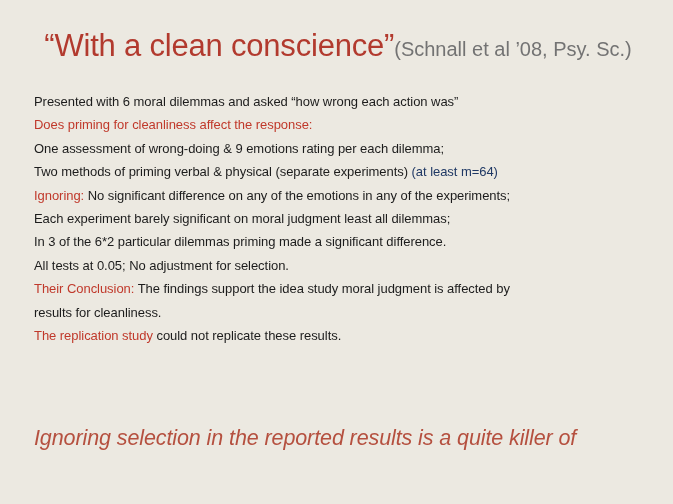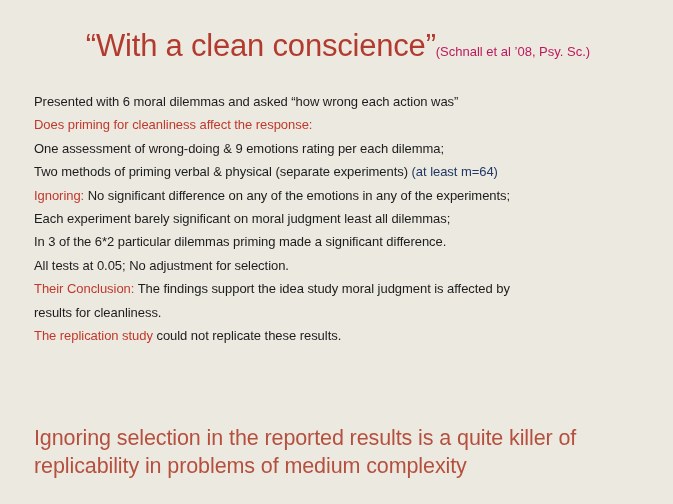--- a/index.html
+++ b/index.html
@@ -30,22 +30,22 @@
     width: 616px;
     text-align: center;
     line-height: 1.12;
   }
   .title-main {
     color: #b23a2e;
     font-size: 31px;
     letter-spacing: -0.2px;
   }
   .title-cite {
-    color: #be185d;
-    font-size: 13px;
+    color: #737373;
+    font-size: 20px;
   }
 
   
   .body-block {
     position: absolute;
     left: 34px;
     top: 90px;
     width: 625px;
   }
   .line {
@@ -57,20 +57,21 @@
   }
   .red  { color: #c0392b; text-align: right; }
   .blue { color: #1f3864; }
 
   
   .footer-block {
     position: absolute;
     left: 34px;
     top: 424px;
     width: 610px;
+    font-style: italic;
   }
   .footer-line {
     color: #b5503f;
     font-size: 21.5px;
     line-height: 28px;
     letter-spacing: -0.1px;
   }
 </style>
 </head>
 <body style="background: rgb(236, 233, 225);">
@@ -90,16 +91,15 @@
       <div class="line"><span>Each experiment barely significant on moral judgment least all dilemmas;</span></div>
       <div class="line"><span>In 3 of the 6*2 particular dilemmas priming made a significant difference.</span></div>
       <div class="line"><span>All tests at 0.05; No adjustment for selection.</span></div>
       <div class="line"><span class="red">Their Conclusion:</span><span>  The findings support the idea study moral judgment is affected by</span></div>
       <div class="line"><span>results for cleanliness.</span></div>
       <div class="line"><span class="red">The replication study</span><span> could not replicate these results.</span></div>
     </div>
 
   <div class="footer-block" id="footer-block">
       <div class="footer-line">Ignoring selection in the reported results is a quite killer of</div>
-      <div class="footer-line">replicability in problems of medium complexity</div>
     </div>
 
 </div>
 
 </body></html>

